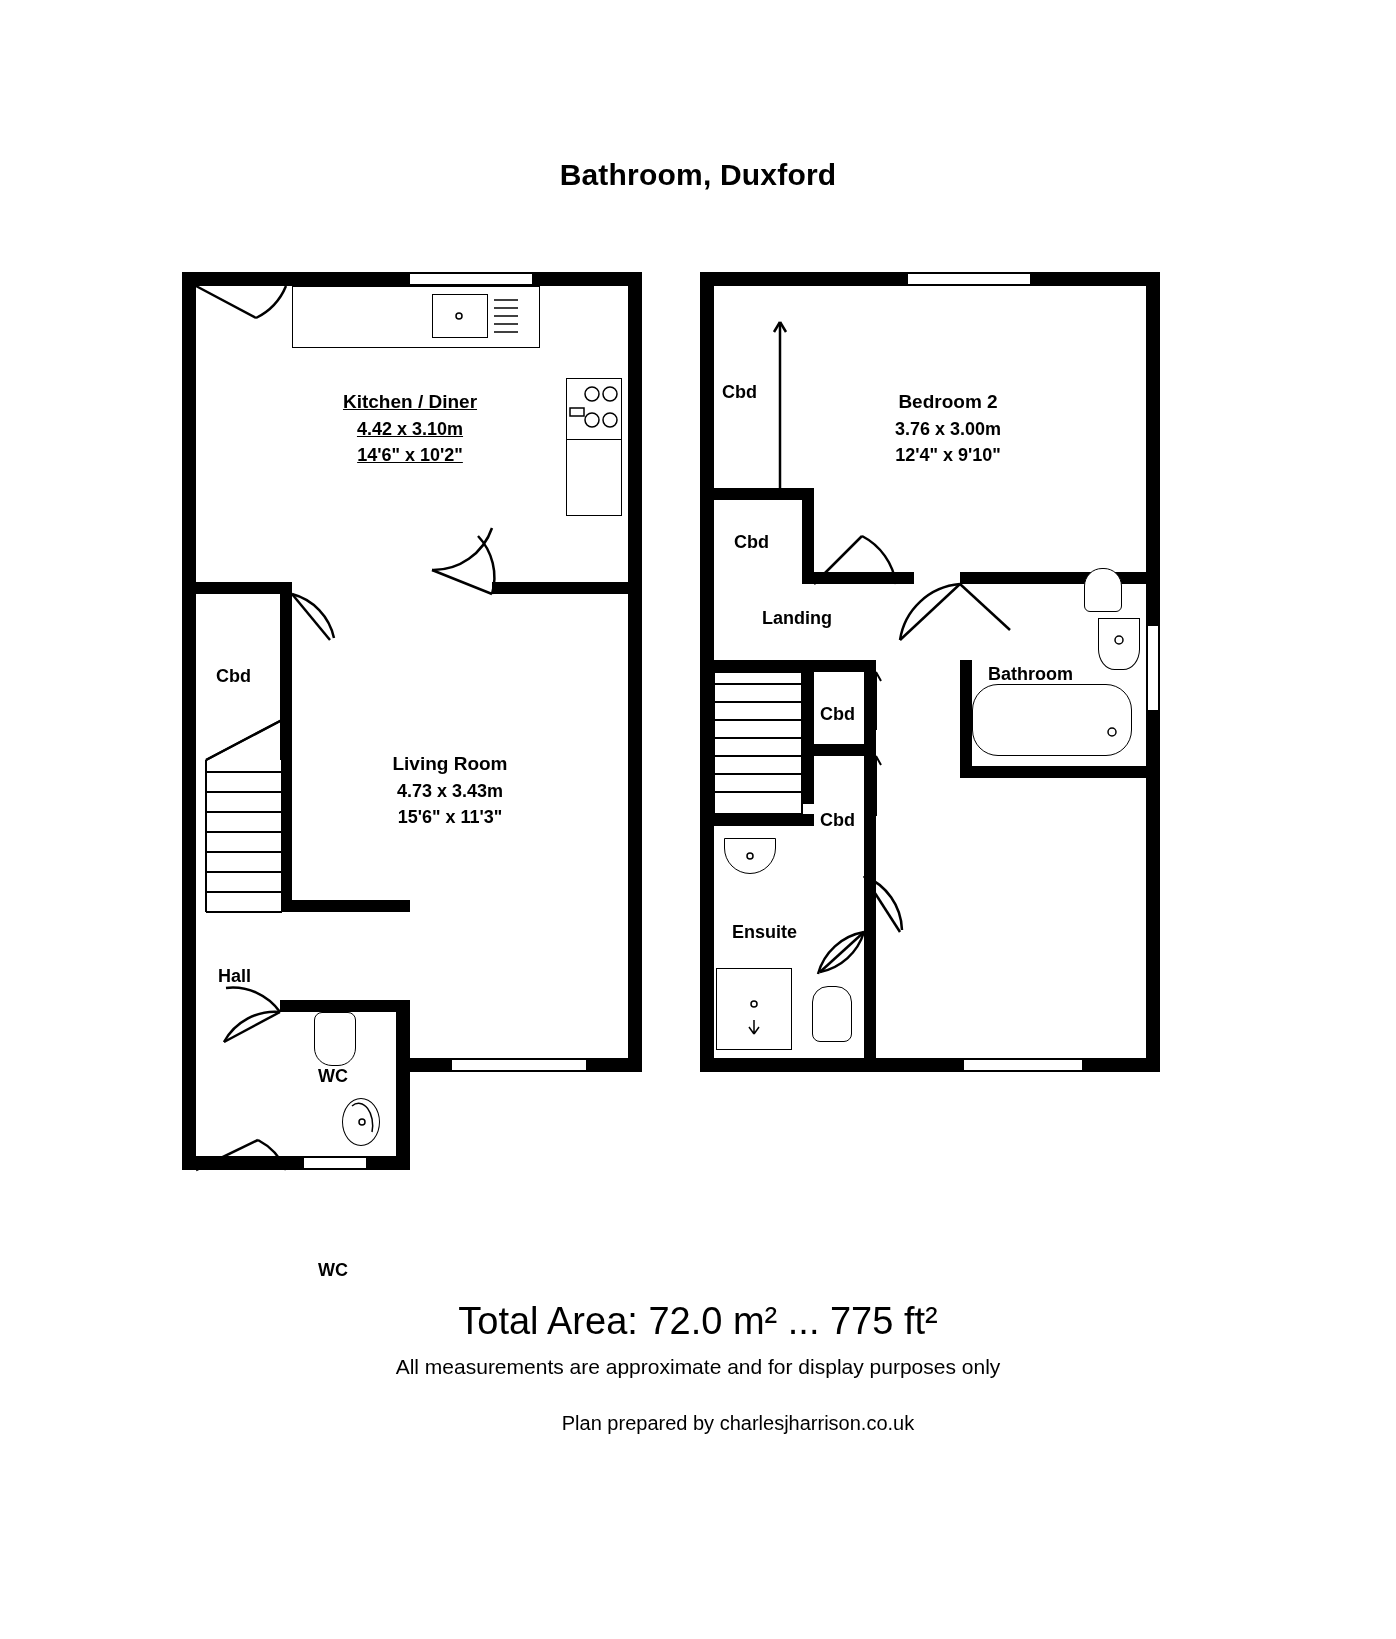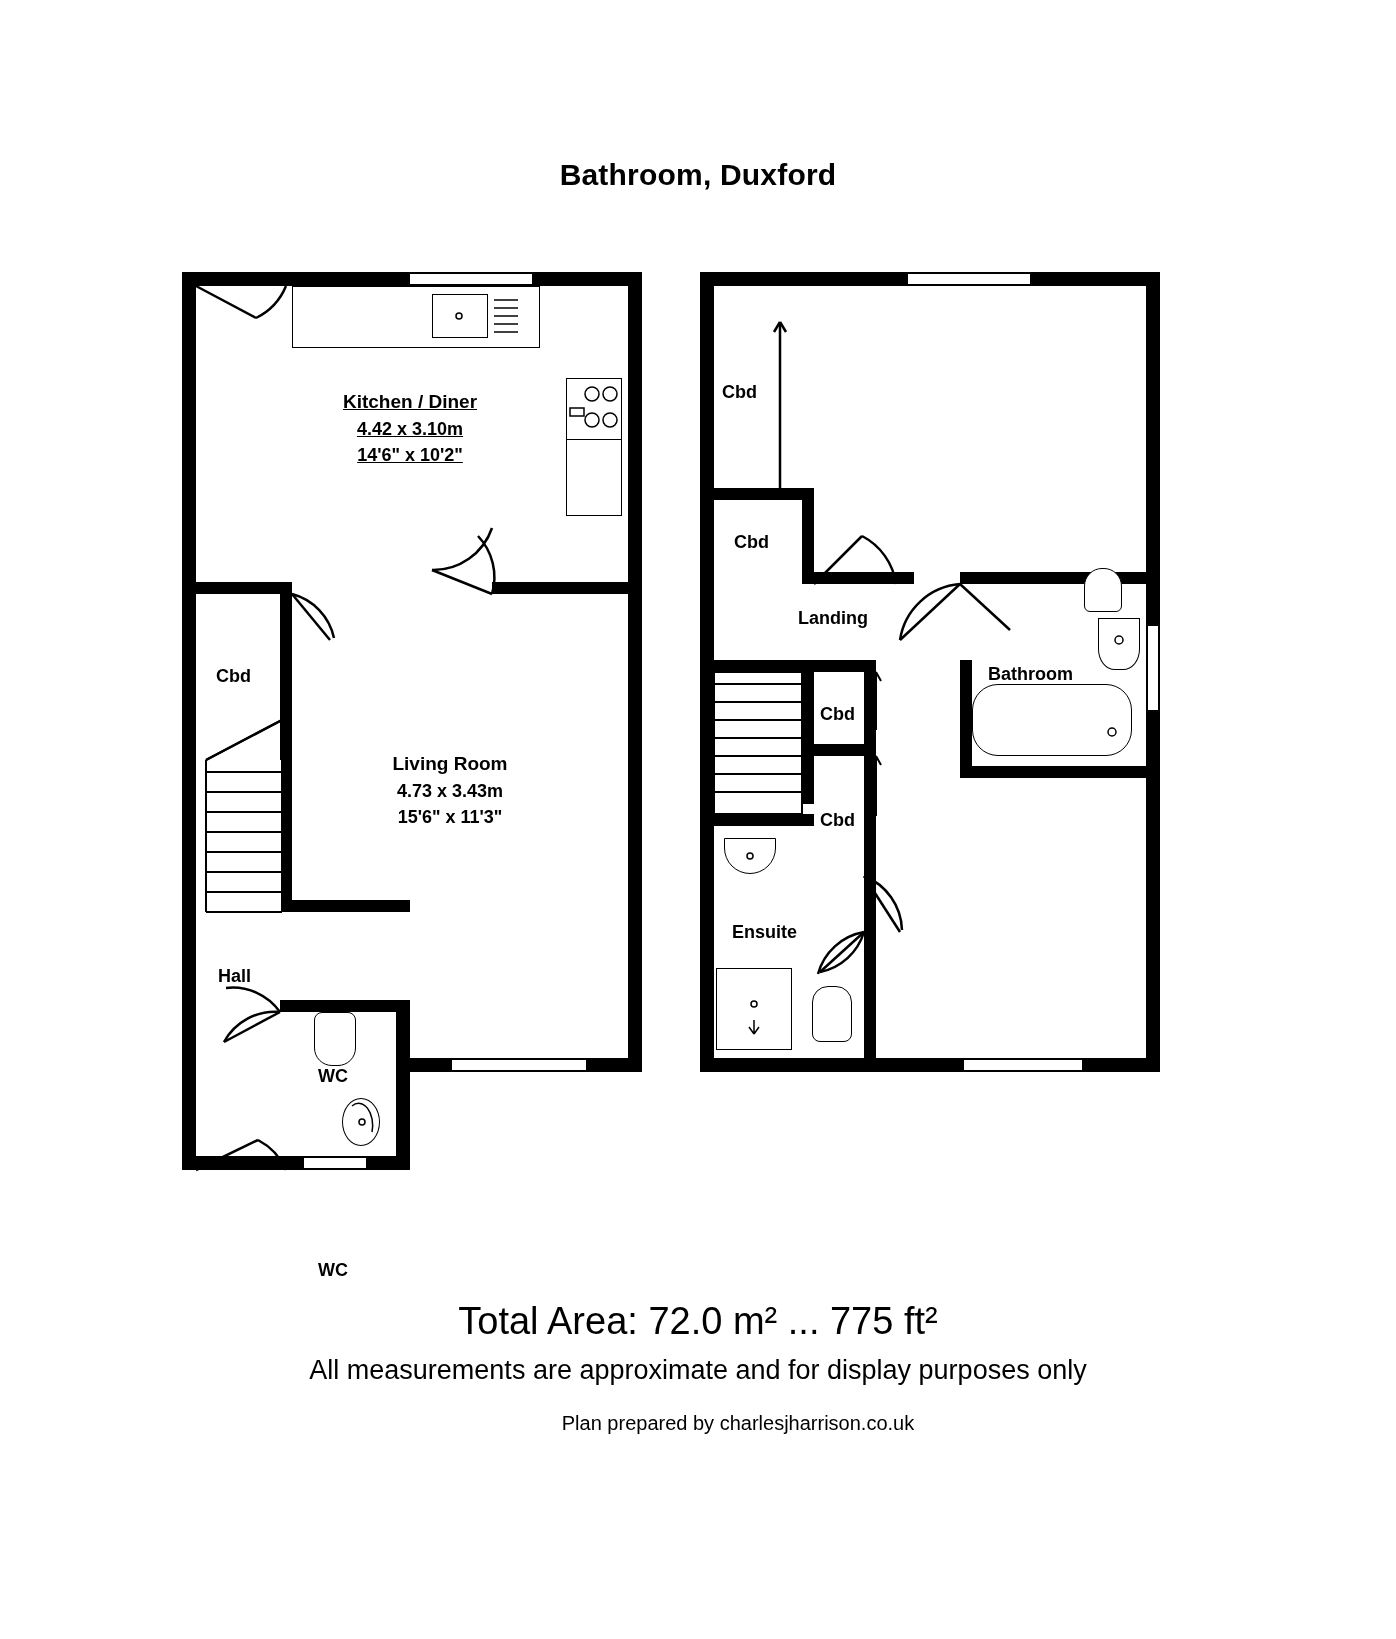--- a/index.html
+++ b/index.html
@@ -90,21 +90,21 @@
     width: 1396px;
     text-align: center;
     font-size: 38px;
   }
   #disclaimer {
     position: absolute;
     top: 1355px;
     left: 0;
     width: 1396px;
     text-align: center;
-    font-size: 27px;
+    font-size: 21px;
   }
   #credit {
     position: absolute;
     top: 1412px;
     left: 0;
     width: 1396px;
     text-align: center;
     font-size: 20px;
     padding-left: 40px;
   }
@@ -281,25 +281,30 @@
     <span>Living Room</span>
     <span class="dim">4.73 x 3.43m</span>
     <span class="dim">15'6" x 11'3"</span>
   </div>
 
   <div class="small-label" style="left:216px; top:406px;">Cbd</div>
   <div class="small-label" style="left:218px; top:706px;">Hall</div>
   <div class="small-label" style="left:318px; top:1e3px;">WC</div>
   <div class="small-label" style="left:318px; top:806px;">WC</div>
 
+  <div class="room-label" style="left:828px; top:128px; width:240px;">
+    <span>Bedroom 2</span>
+    <span class="dim">3.76 x 3.00m</span>
+    <span class="dim">12'4" x 9'10"</span>
+  </div>
 
 
   <div class="small-label" style="left:722px; top:122px;">Cbd</div>
   <div class="small-label" style="left:734px; top:272px;">Cbd</div>
-  <div class="small-label" style="left:798px; top:348px;">Landing</div>
+  <div class="small-label" style="left:762px; top:348px;">Landing</div>
   <div class="small-label" style="left:988px; top:404px;">Bathroom</div>
   <div class="small-label" style="left:820px; top:444px;">Cbd</div>
   <div class="small-label" style="left:820px; top:550px;">Cbd</div>
   <div class="small-label" style="left:732px; top:662px;">Ensuite</div>
 </div>
 
 <div id="total-area">Total Area: 72.0 m² ... 775 ft²</div>
 <div id="disclaimer">All measurements are approximate and for display purposes only</div>
 <div id="credit">Plan prepared by charlesjharrison.co.uk</div>
 

